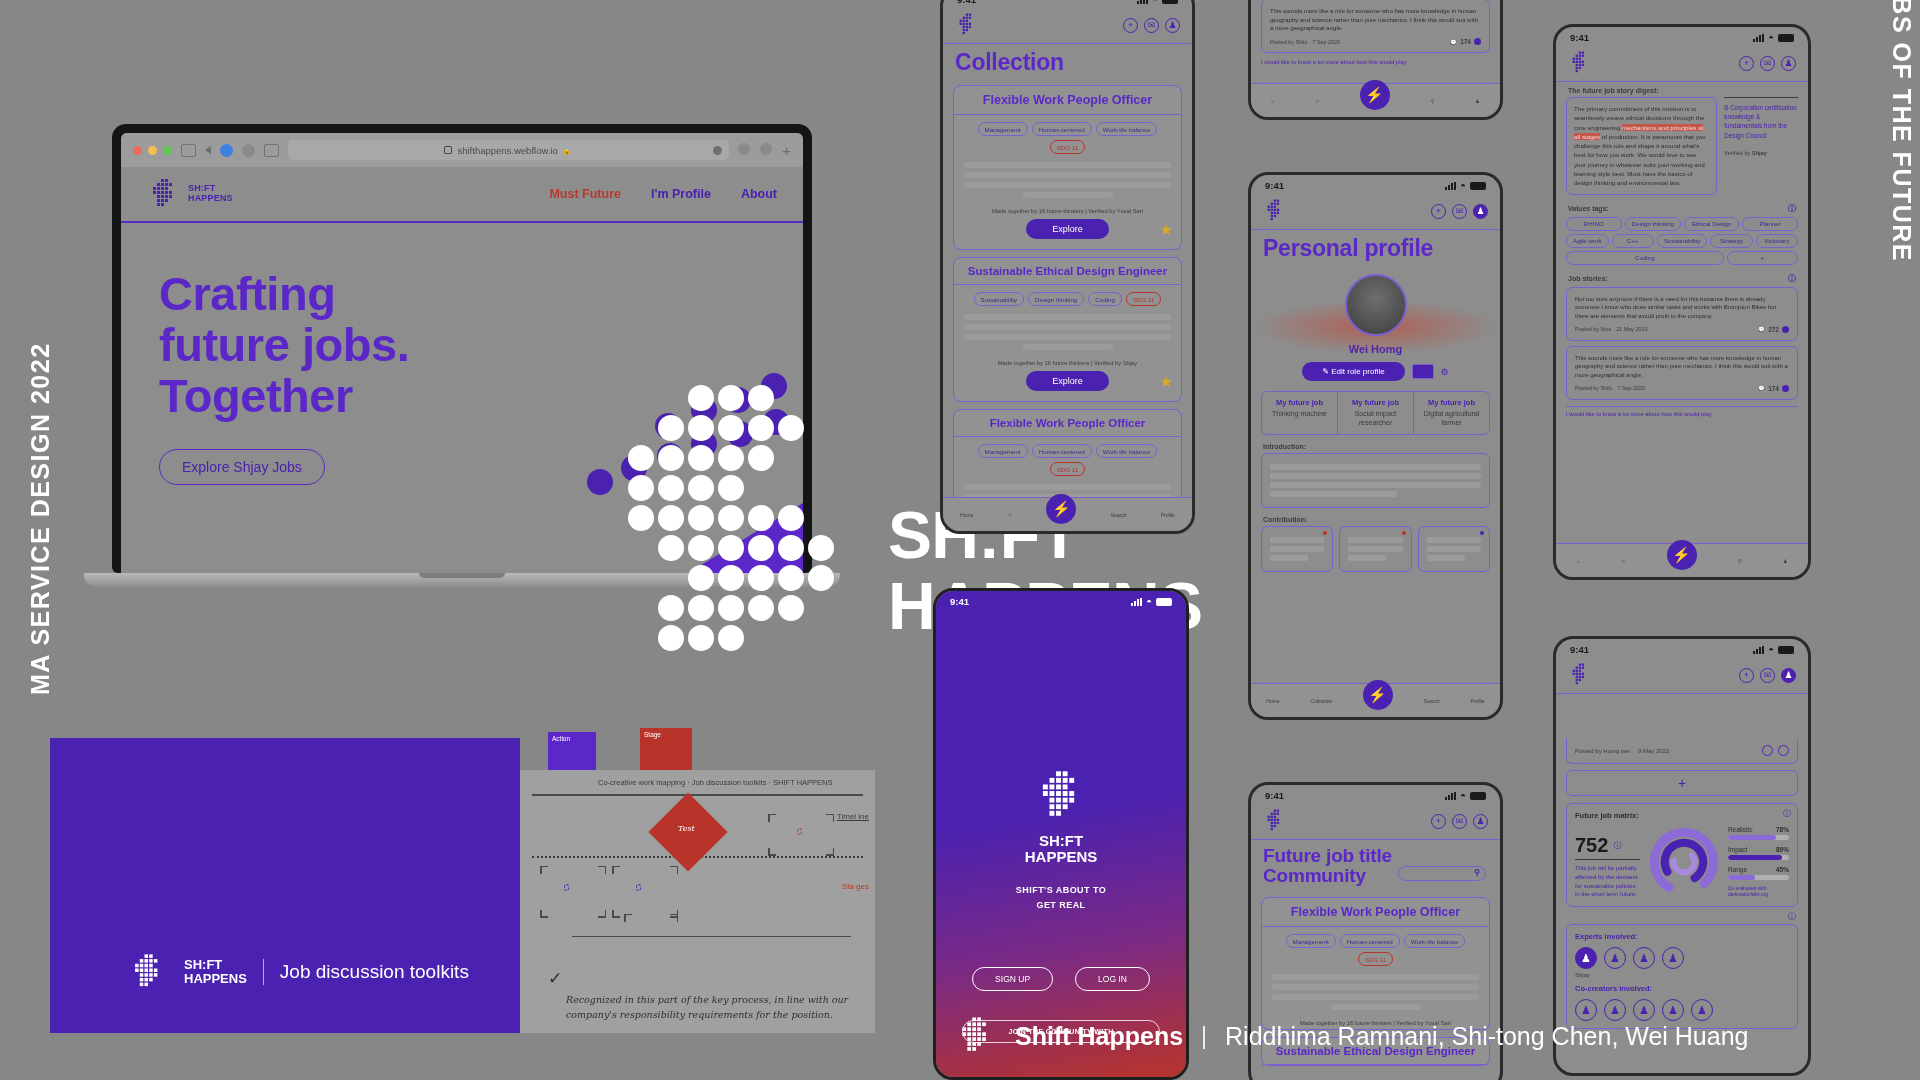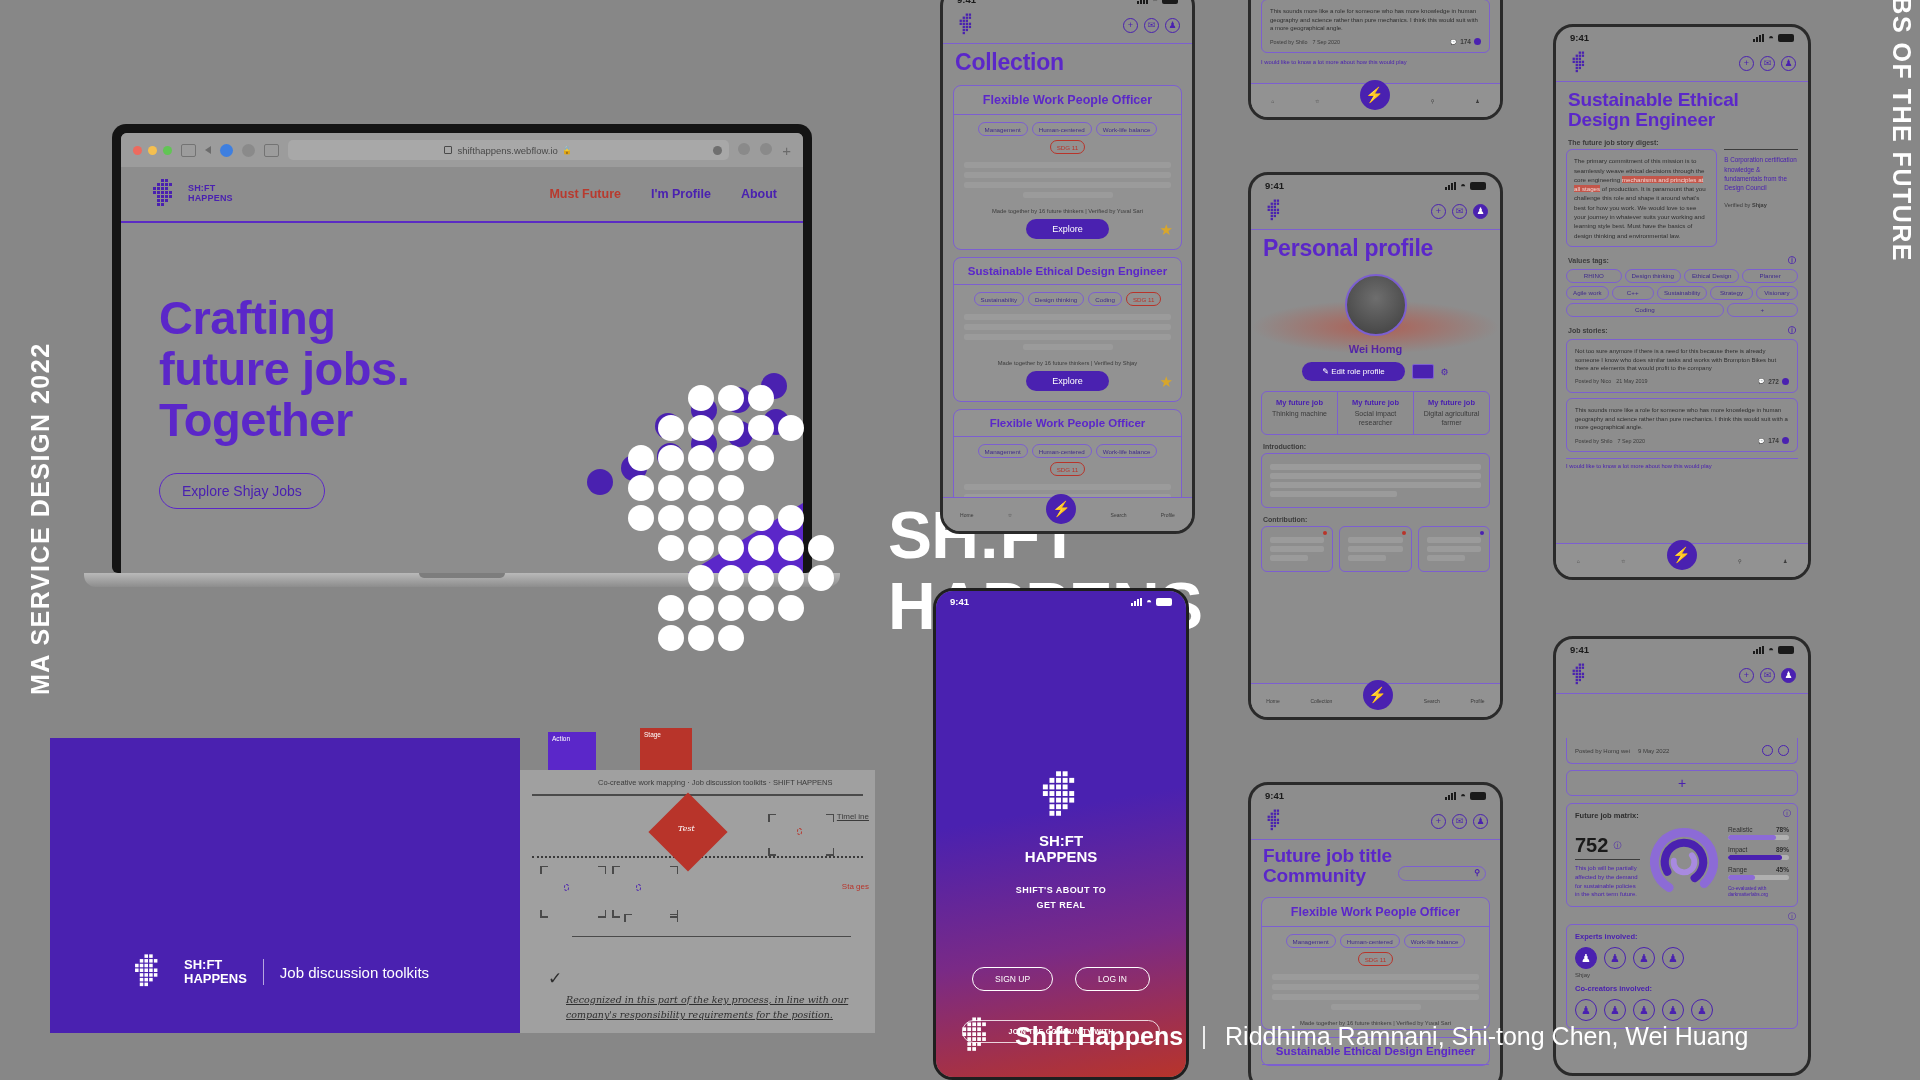--- a/index.html
+++ b/index.html
@@ -37,21 +37,21 @@
   .tdot{ width:12px;height:12px;border-radius:50%; background:#8a8a8a; }
   .plus{ color:#6a6a6a;font-size:15px;line-height:1 }
 
   .sitehead{ height:56px; display:flex; align-items:center; padding:0 26px; border-bottom:2px solid #5b2bc4; }
   .logoblock{ display:flex; align-items:center; gap:7px; }
   .logomark{ width:34px;height:34px; }
   .logotext{ font-size:9px;font-weight:800;line-height:1.08;color:#4a21b0;letter-spacing:.02em }
   .nav{ margin-left:auto; display:flex; gap:30px; font-size:12.5px; font-weight:700; }
   .nav a{ color:#4a21b0; text-decoration:none; }
   .nav a.active{ color:#b83a2e; }
-  .hero{ padding:70px 0 0 38px; position:relative; }
+  .hero{ padding:46px 0 0 38px; position:relative; }
   .hero h1{ font-size:47px; line-height:1.08; color:#5b27c9; font-weight:800; letter-spacing:-.01em; }
   .cta{ margin-top:28px; display:inline-block; border:1.6px solid #5b27c9; border-radius:22px;
         padding:9px 22px; color:#4a21b0; font-size:14px; background:transparent; }
   .base{ height:14px; background:linear-gradient(#b9b9b9,#8d8d8d); border-radius:0 0 12px 12px;
          margin:0 -28px; position:relative; }
   .base:after{ content:""; position:absolute; left:50%; transform:translateX(-50%); top:0;
                width:86px; height:5px; background:#7d7d7d; border-radius:0 0 6px 6px; }
 
   
   .blob{ position:absolute; right:0; bottom:0; width:260px;height:200px; overflow:hidden; }
@@ -61,34 +61,34 @@
 
   
   .bigmark{ position:absolute; left:628px; top:385px; width:250px; height:270px; }
   .wdot{ position:absolute; width:26px;height:26px;border-radius:50%;background:#fff; }
   .wordmark{ position:absolute; left:888px; top:500px; font-size:66px; font-weight:800; letter-spacing:-.01em; line-height:1.08; color:#fff; }
 
   
   .toolkit{ position:absolute; left:50px; top:738px; width:470px; height:295px; background:#4a21b0; }
   .toolkit .tkfoot{ position:absolute; left:78px; bottom:40px; display:flex; align-items:center; gap:16px; }
   .tkdiv{ width:1px;height:26px;background:rgba(255,255,255,.6) }
-  .tklabel{ font-size:15px; color:#fff; }
+  .tklabel{ font-size:19px; color:#fff; }
 
   
   .canvas{ position:absolute; left:520px; top:770px; width:355px; height:263px; background:#a0a0a0; }
   .cvtitle{ font-size:7.5px; color:#3b3b3b; padding:8px 10px 0 78px; line-height:1.35; }
   .hline{ height:1.6px; background:#4a4a4a; margin:6px 12px 0 12px; }
   .dline{ border-top:2px dotted #3a3a3a; margin:0 12px; }
   .axis-label{ position:absolute; font-size:8px; color:#3b3b3b; }
   .axis-red{ color:#b8342a; }
   .diamond{ position:absolute; width:56px;height:56px; background:#b8342a; transform:rotate(45deg); }
   .bracket{ position:absolute; width:14px;height:14px; }
   .bracket i{ position:absolute; background:#4a4a4a; }
   .handnote{ position:absolute; left:46px; bottom:10px; right:18px; font-family:"DejaVu Serif", serif;
-             font-style:italic; font-size:9.5px; color:#2e2e2e; line-height:1.65;text-decoration:underline; }
+             font-style:italic; font-size:9.5px; color:#2e2e2e; line-height:1.65; }
   .check{ position:absolute; left:28px; bottom:44px; font-size:17px; color:#2e2e2e; }
   .stickyA{ position:absolute; left:548px; top:732px; width:48px;height:44px;background:#5b27c9; font-size:6.5px; color:#fff; padding:3px 4px }
   .stickyB{ position:absolute; left:640px; top:728px; width:52px;height:48px;background:#b8342a; font-size:6.5px; color:#fff; padding:3px 4px }
 
   
   .phone{ position:absolute; background:#8d8d8d; border:3px solid #2a2a2a; border-radius:20px; overflow:hidden; }
   .statusbar{ display:flex; align-items:center; padding:5px 14px 2px 14px; font-size:9.5px; font-weight:700; color:#1a1a1a; }
   .statusbar .right{ margin-left:auto; display:flex; gap:4px; align-items:center; }
   .bars{ display:flex; align-items:flex-end; gap:1px; height:8px }
   .bars i{ width:2px;background:#1a1a1a }
@@ -677,24 +677,20 @@
             <rect x="14" y="22" width="3" height="3"></rect>
             <rect x="10" y="26" width="3" height="3"></rect>
           </g>
         </svg>
       <div class="appicons">
         <span class="cir">+</span>
         <span class="cir">✉</span>
         <span class="cir">♟</span>
       </div>
     </div>
-    <div class="ptitle" style="font-size:19px;padding-top:8px">
-      <div>Sustainable Ethical</div>
-      <div>Design Engineer</div>
-    </div>
     <div class="seclabel" style="margin-top:5px">The future job story digest:</div>
     <div style="display:flex;gap:7px;margin:0 10px">
       <div style="flex:1.65;border:1.2px solid #7c5fd0;border-radius:6px;padding:6px 7px">
         <p class="digest"><span>The primary commitment of this mission is to seamlessly weave ethical decisions through the core engineering </span><span class="hl">mechanisms and principles at all stages</span><span> of production. It is paramount that you challenge this role and shape it around what's best for how you work. We would love to see your journey in whatever suits your working and learning style best. Must have the basics of design thinking and environmental law.</span></p>
       </div>
       <div style="flex:.9">
         <div style="height:1.2px;background:#3b3b3b;margin-bottom:5px"></div>
         <div class="sidecol">B Corporation certification knowledge &amp; fundamentals from the Design Council</div>
         <div class="verified"><span>Verified by </span><b>Shjay</b></div>
       </div>

